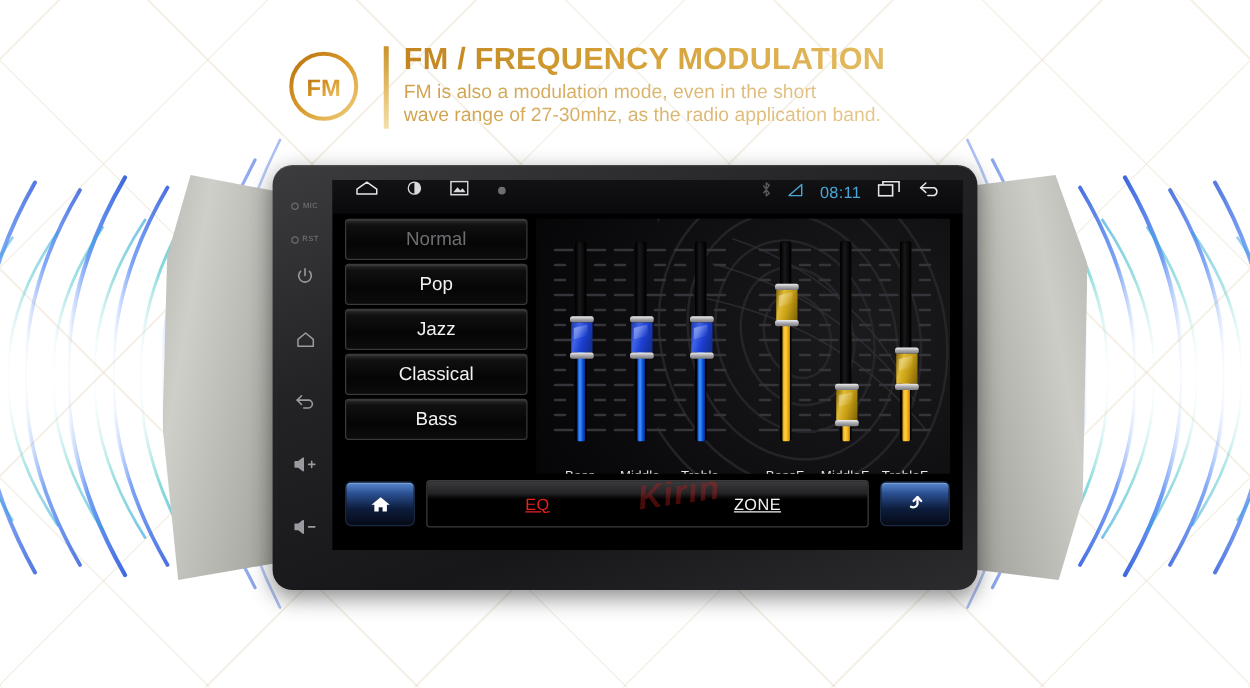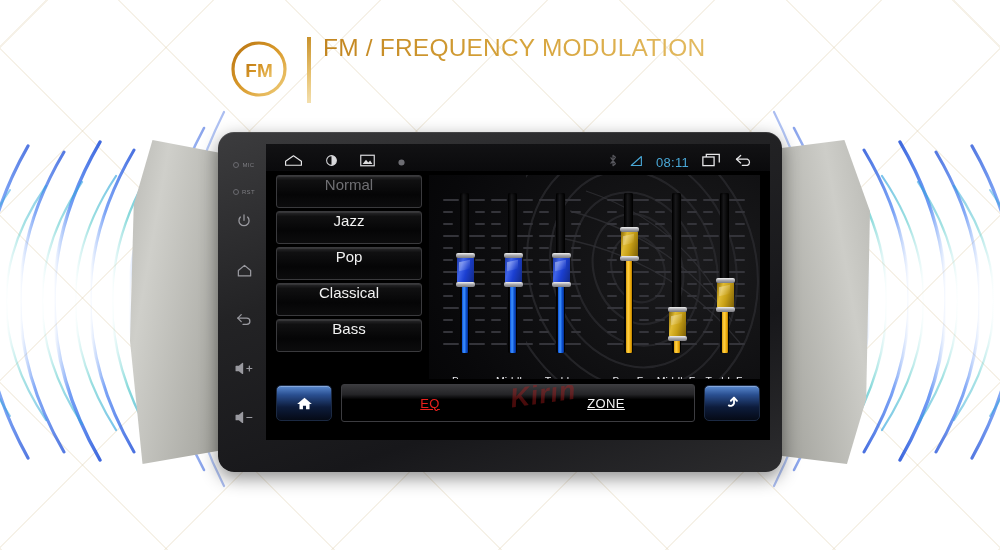--- a/index.html
+++ b/index.html
@@ -26,21 +26,21 @@
 
   
   .header{position:absolute;left:228px;top:33px;width:520px;height:80px;}
   .fm-badge{position:absolute;left:0;top:5px;width:62px;height:62px;}
   .hdr-divider{
     position:absolute;left:79px;top:4px;width:4px;height:66px;
     background:linear-gradient(180deg,#c9922c 0%,#e8c474 60%,#f3dfae 100%);
   }
   .hdr-text{position:absolute;left:95px;top:0;width:430px;}
   .hdr-title{
-    font-size:24.5px;font-weight:normal;letter-spacing:.2px;line-height:30px;
+    font-size:24.5px;font-weight:bold;letter-spacing:.2px;line-height:30px;
     background:linear-gradient(90deg,#c2851f 0%,#d6a33a 45%,#e6c06a 100%);
     -webkit-background-clip:text;background-clip:text;color:#cf962c;
     -webkit-text-fill-color:transparent;
     white-space:nowrap;
   }
   .hdr-sub{
     margin-top:2px;font-size:15.5px;line-height:18.5px;
     color:#d2a martin;
     background:linear-gradient(90deg,#cfa04a 0%,#ddb873 55%,#e7cb95 100%);
     -webkit-background-clip:text;background-clip:text;
@@ -85,36 +85,36 @@
   
   .screen{
     position:absolute;left:48px;top:12px;width:504px;height:296px;
     background:#000;overflow:hidden;
   }
 
   
   .statusbar{
     position:absolute;left:0;top:0;width:504px;height:27px;
     background:linear-gradient(180deg,#121214 0%,#0a0a0c 100%);
-    display:flex;align-items:flex-end;
+    display:flex;align-items:flex-start;
   }
   .sb-left{display:flex;align-items:center;gap:22px;padding-left:18px;}
   .sb-right{display:flex;align-items:center;gap:13px;margin-left:auto;padding-right:16px;}
   .sb-time{color:#49a7d6;font-size:13px;letter-spacing:.3px;}
 
   
   .content{position:absolute;left:0;top:27px;width:504px;height:269px;background:#000;}
 
   
   .presets{position:absolute;left:10px;top:4px;width:146px;}
   .preset{
     height:31px;margin-bottom:3px;
     background:linear-gradient(180deg,#29292b 0%,#101011 14%,#050506 60%,#0c0c0d 100%);
     border:1px solid #3a3a3d;border-radius:3px;
-    display:flex;justify-content:center;
+    display:flex;align-items:center;justify-content:center;
     color:#f2f2f2;font-size:15px;
     box-shadow:inset 0 1px 0 rgba(255,255,255,.07);
   }
   .preset.dim{color:#6f6f73;}
 
   
   .eqpanel{
     position:absolute;left:163px;top:4px;width:331px;height:204px;
     background:
       radial-gradient(120% 150% at 78% 45%, #1b1b1d 0%, #121214 32%, #08080a 64%, #000 100%);
@@ -257,20 +257,24 @@
         </linearGradient>
       </defs>
       <circle cx="31" cy="31" r="26" fill="none" stroke="url(#fmg)" stroke-width="3.2"></circle>
       <text x="31" y="39" text-anchor="middle" font-family="Liberation Sans, sans-serif" font-size="19" font-weight="bold" fill="url(#fmg)">FM</text>
     </svg>
 
     <div class="hdr-divider"></div>
 
     <div class="hdr-text">
       <div class="hdr-title">FM / FREQUENCY MODULATION</div>
+      <div class="hdr-sub">
+        <div>FM is also a modulation mode, even in the short</div>
+        <div>wave range of 27-30mhz, as the radio application band.</div>
+      </div>
     </div>
   </div>
 
   <div class="unit">
 
     <div class="trim-left"></div>
     <div class="trim-right"></div>
 
     <div class="bezel">
 
@@ -376,24 +380,24 @@
           </div>
         </div>
 
         <div class="content">
 
           <div class="presets">
             <div class="preset dim">
               <span>Normal</span>
             </div>
             <div class="preset">
+              <span>Pop</span>
+            </div>
+            <div class="preset">
               <span>Jazz</span>
-            </div>
-            <div class="preset">
-              <span>Pop</span>
             </div>
             <div class="preset">
               <span>Classical</span>
             </div>
             <div class="preset">
               <span>Bass</span>
             </div>
           </div>
 
           <div class="eqpanel">

